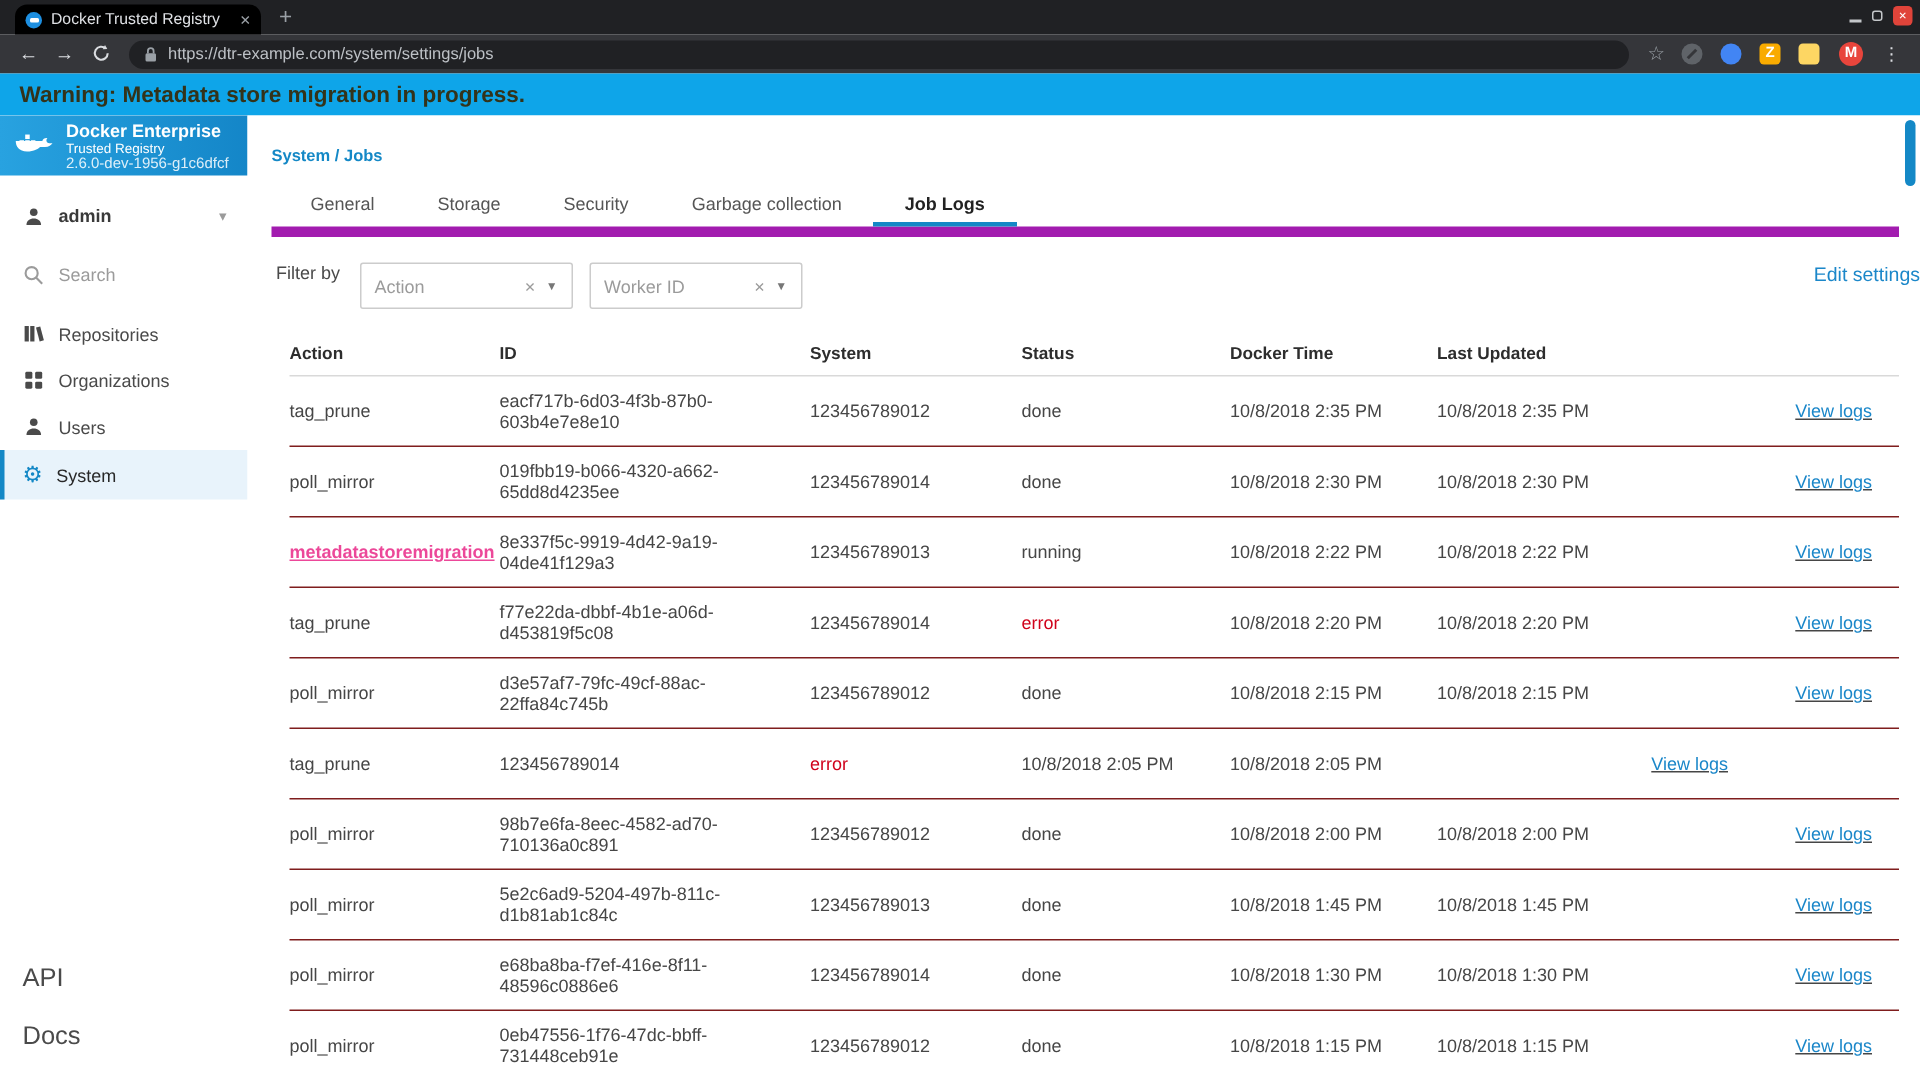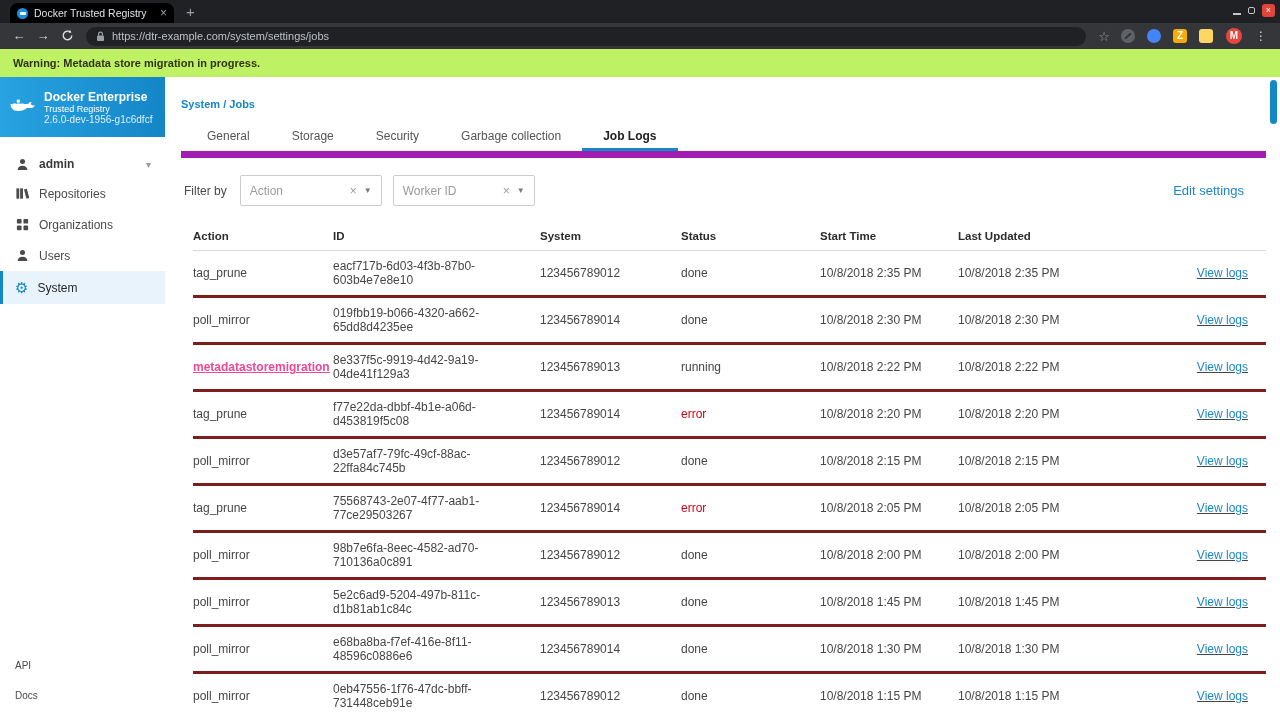--- a/index.html
+++ b/index.html
@@ -31,65 +31,65 @@
   .ext-block { background:#5f6368; }
   .ext-block::after { content:""; position:absolute; left:3px; top:6px; width:8px; height:2px; background:#35363a; transform:rotate(-45deg); }
   .ext-blue { background:#4285f4; }
   .ext-z { border-radius:3px; background:#f9ab00; color:#fff; font-size:10px; font-weight:bold; text-align:center; line-height:14px; }
   .ext-note { border-radius:3px; background:#fdd663; }
   .avatar { width:16px; height:16px; border-radius:50%; background:#e8453c; color:#fff; font-size:10px; font-weight:bold;
             text-align:center; line-height:16px; margin:0 6px; }
   .menu-dots { color:#dadce0; font-size:12px; margin:0 5px; }
 
   
-  .warning { height:28px; background:#bef264; display:flex; align-items:center; padding-left:13px;
-             font-size:11px; font-weight:700; color:#33331a; }
+  .warning { height:28px; background:#0ea5e9; display:flex; align-items:center; padding-left:13px;
+             font-size:15px; font-weight:700; color:#33331a; }
 
   
   .app { display:flex; height:640px; position:relative; }
 
   .sidebar { width:165px; flex:none; background:#fff; position:relative; }
-  .brand { height:60px; background:linear-gradient(90deg,#28a2e0,#1486c8); display:flex; align-items:center;
+  .brand { height:40px; background:linear-gradient(90deg,#28a2e0,#1486c8); display:flex; align-items:center;
            gap:8px; padding:1px 10px; color:#fff; }
   .brand-title { font-size:12px; font-weight:700; line-height:14px; }
   .brand-sub { font-size:9px; line-height:11px; }
   .brand-ver { font-size:10px; line-height:10px; color:rgba(255,255,255,.85); }
   .side-item { display:flex; align-items:center; gap:9px; height:28px; padding-left:15px;
                font-size:12px; color:#4a4a4a; position:relative; }
   .side-admin { margin-top:13px; font-weight:700; color:#3a3a3a; }
   .caret { position:absolute; right:14px; color:#9b9b9b; font-size:10px; }
   .side-search { margin-top:11px; margin-bottom:10px; color:#9b9b9b; }
   .nav-item { height:31px; }
   .nav-item.active { background:#e8f3fb; border-left:3px solid #1488c6; padding-left:12px; height:33px; color:#282828; }
   .gear { font-size:15px; line-height:15px; color:#4a4a4a; }
   .nav-item.active .gear { color:#1488c6; }
   .side-footer { position:absolute; left:15px; bottom:16px; display:flex; flex-direction:column; gap:19px;
-                 font-size:10px; color:#4a4a4a; }
+                 font-size:17px; color:#4a4a4a; }
   .icon-svg { flex:none; display:block; }
 
   .main { flex:1; position:relative; padding-left:16px; background:#fff; }
   .breadcrumb { padding-top:21px; font-size:11px; font-weight:700; color:#1488c6; }
   .tabs { display:flex; margin-top:14px; border-bottom:7px solid #a21caf; padding-left:5px; margin-right:14px; }
   .tabbtn { padding:0 21px; height:27px; line-height:24px; font-size:12px; color:#555; border-bottom:3px solid transparent; }
   .tabbtn.active { color:#222; font-weight:700; border-bottom-color:#1488c6; }
 
-  .filter-row { display:flex; align-items:center; margin-top:17px; padding-left:3px; padding-right:36px; }
+  .filter-row { display:flex; margin-top:17px; padding-left:3px; }
   .filter-label { font-size:12px; color:#4a4a4a; margin-right:13px; }
   .dropdown { width:142px; height:31px; border:1px solid #ccc; border-radius:2px; display:flex; align-items:center;
               padding:0 9px; gap:7px; margin-right:11px; background:#fff; }
   .dd-placeholder { flex:1; font-size:12px; color:#9b9b9b; }
   .dd-clear { color:#9b9b9b; font-size:12px; }
   .dd-caret { color:#777; font-size:8px; }
   .edit-settings { margin-left:auto; font-size:13px; color:#1b87c9; text-decoration:none; }
 
   .jobs-table { margin-top:15px; padding-left:12px; margin-right:14px; }
   .thead, .trow { display:grid; grid-template-columns:140px 207px 141px 139px 138px 1fr 96px; align-items:center;
                   padding-right:18px; }
   .thead { height:30px; border-bottom:1px solid #d9d9d9; font-size:11.5px; font-weight:700; color:#2d2d2d; }
-  .trow { height:47px; border-bottom:3px solid #7f1d1d; font-size:12px; color:#464646; }
+  .trow { height:47px; border-bottom:1px solid #7f1d1d; font-size:12px; color:#464646; }
   .cell-view { text-align:right;text-decoration:underline; }
   .view-link { color:#1b87c9; text-decoration:none; font-size:12px; }
   .status-error { color:#d0021b; }
   .action-bold { font-weight:700; color:#ec4899;text-decoration:underline; }
 
   .vscroll { position:absolute; right:3px; top:3px; width:7px; height:634px; }
   .vthumb { width:7px; height:44px; background:#1488c6; border-radius:4px; }
 </style>
 </head>
 <body>
@@ -157,20 +157,27 @@
 
     <div class="side-item side-admin">
       <svg class="icon-svg" width="15" height="15" viewBox="0 0 16 16" fill="#4a4a4a">
         <circle cx="8" cy="4.8" r="2.7"></circle>
         <path d="M2.8 13.8 c0-3 2.3-4.6 5.2-4.6 s5.2 1.6 5.2 4.6 z"></path>
       </svg>
       <span>admin</span>
       <span class="caret">▾</span>
     </div>
 
+    <div class="side-item side-search">
+      <svg class="icon-svg" width="15" height="15" viewBox="0 0 16 16">
+        <circle cx="6.5" cy="6.5" r="4.3" fill="none" stroke="#9b9b9b" stroke-width="1.5"></circle>
+        <line x1="9.8" y1="9.8" x2="14" y2="14" stroke="#9b9b9b" stroke-width="1.5"></line>
+      </svg>
+      <span>Search</span>
+    </div>
 
     <div class="side-item nav-item">
       <svg class="icon-svg" width="15" height="15" viewBox="0 0 16 16" fill="#4a4a4a">
         <rect x="1.5" y="2.5" width="3" height="11"></rect>
         <rect x="5.5" y="2.5" width="3" height="11"></rect>
         <path d="M9.6 3.6 l3-.8 2.6 9.9 -3 .8z"></path>
       </svg>
       <span>Repositories</span>
     </div>
 
@@ -228,21 +235,21 @@
       </div>
       <a class="edit-settings" href="#">Edit settings</a>
     </div>
 
     <div class="jobs-table">
       <div class="thead">
         <span>Action</span>
         <span>ID</span>
         <span>System</span>
         <span>Status</span>
-        <span>Start Time</span>
+        <span>Docker Time</span>
         <span>Last Updated</span>
         <span></span>
       </div>
 
       <div class="trow">
         <span>tag_prune</span>
         <span>eacf717b-6d03-4f3b-87b0-603b4e7e8e10</span>
         <span>123456789012</span>
         <span>done</span>
         <span>10/8/2018 2:35 PM</span>
@@ -285,21 +292,20 @@
         <span>d3e57af7-79fc-49cf-88ac-22ffa84c745b</span>
         <span>123456789012</span>
         <span>done</span>
         <span>10/8/2018 2:15 PM</span>
         <span>10/8/2018 2:15 PM</span>
         <span class="cell-view"><a href="#" class="view-link">View logs</a></span>
       </div>
 
       <div class="trow">
         <span>tag_prune</span>
-        <span>75568743-2e07-4f77-aab1-77ce29503267</span>
         <span>123456789014</span>
         <span class="status-error">error</span>
         <span>10/8/2018 2:05 PM</span>
         <span>10/8/2018 2:05 PM</span>
         <span class="cell-view"><a href="#" class="view-link">View logs</a></span>
       </div>
 
       <div class="trow">
         <span>poll_mirror</span>
         <span>98b7e6fa-8eec-4582-ad70-710136a0c891</span>

